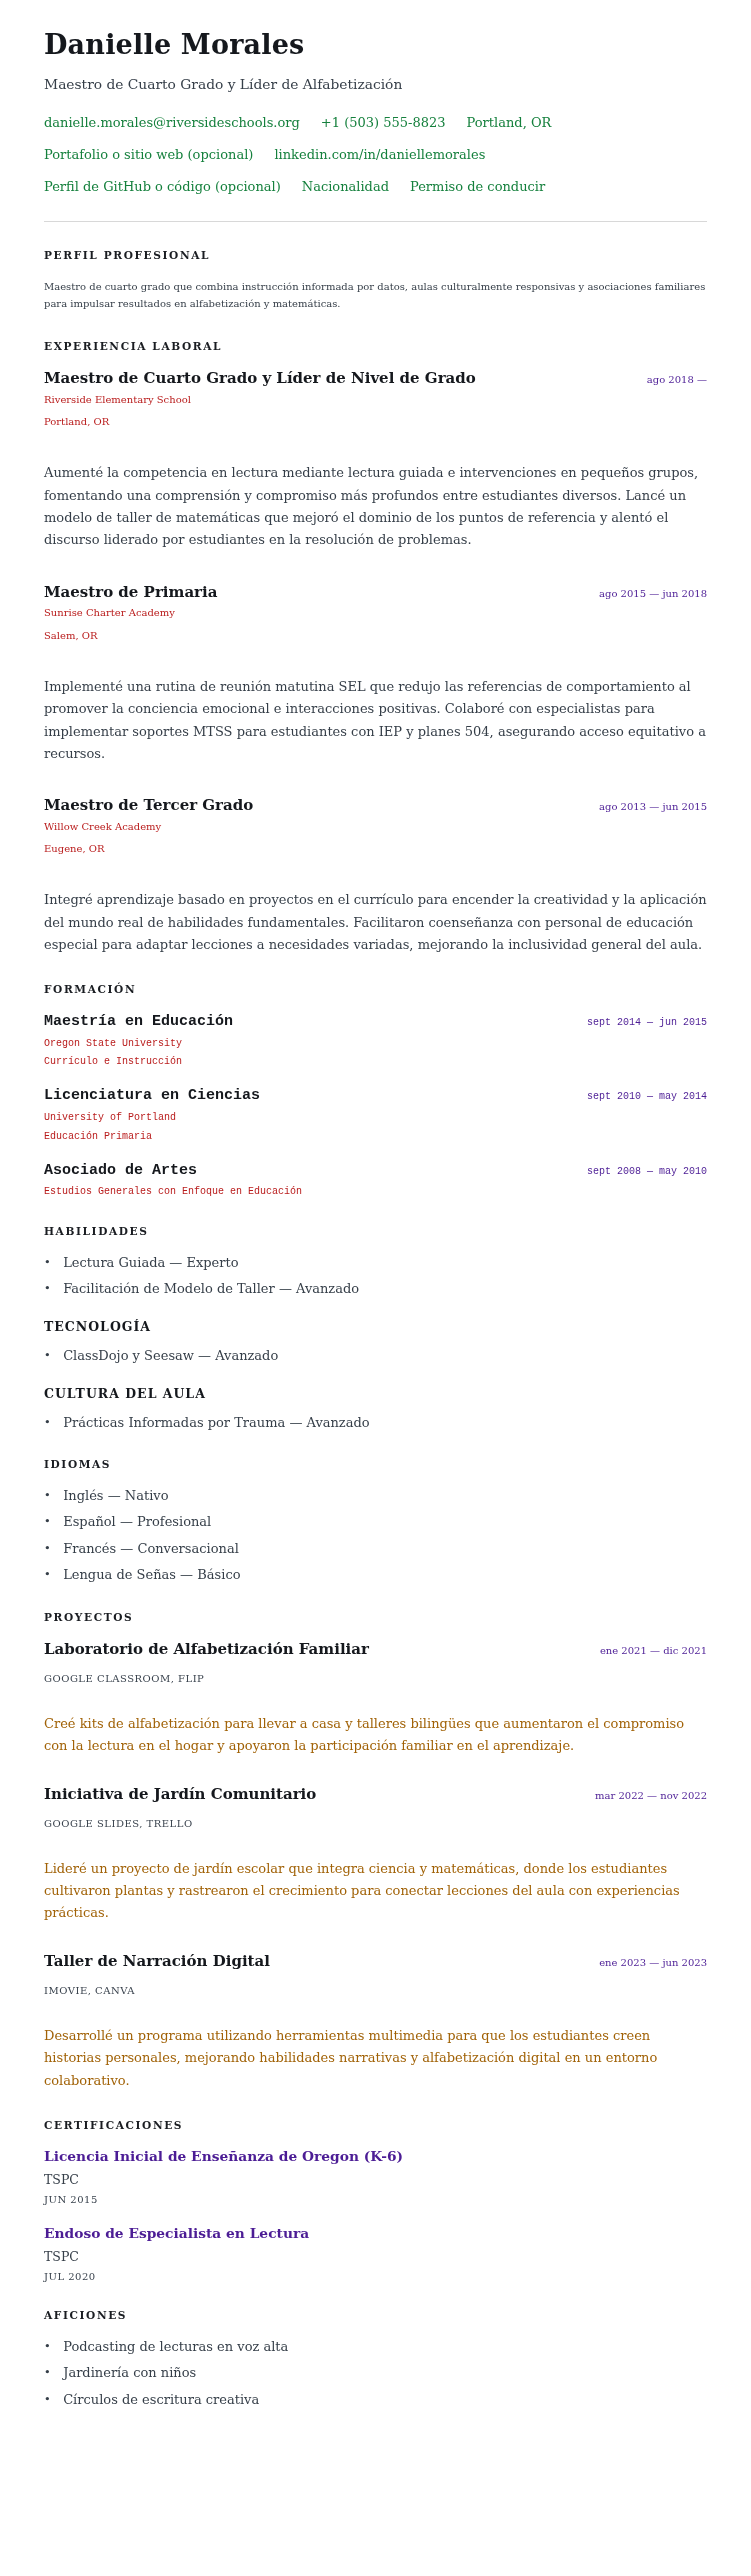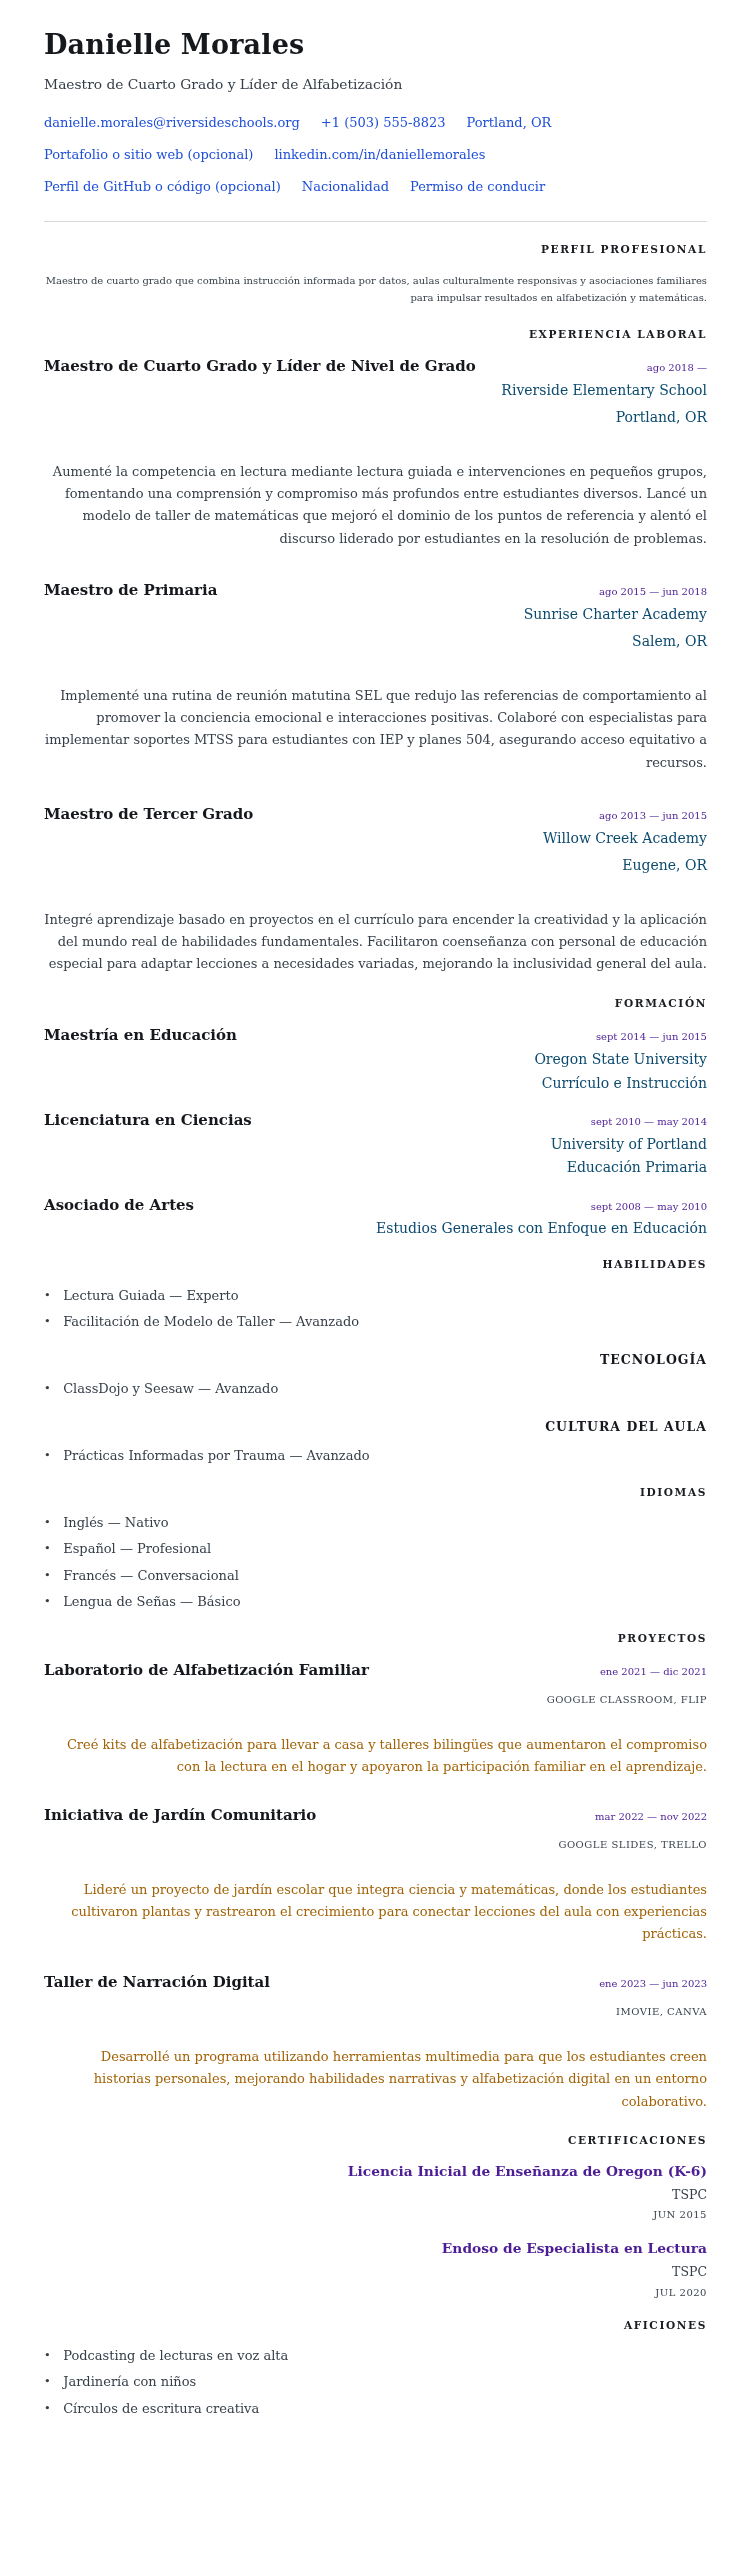--- a/index.html
+++ b/index.html
@@ -30,36 +30,35 @@
   .headline {
     font-size: 13.8px;
     color: #353e48;
     margin: 0 0 21px 0;
     line-height: 1.3;
   }
   .contact-row {
     display: flex;
     gap: 21px;
     font-size: 13px;
-    color: #1d4ed8;
+    color: #15803d;
     margin: 0 0 15px 0;
     line-height: 1.3;
     flex-wrap: wrap;
     align-items: flex-end;
   }
   .divider {
     border: none;
     border-top: 0.6px solid #d8d8d8;
     margin: 25px 0 0 0;
   }
 
   
   .section {
-    margin-top: 21px;
-    text-align: right;
+    margin-top: 27px;
   }
   .section-label {
     font-size: 10.6px;
     font-weight: 700;
     letter-spacing: 1.6px;
     color: #1a1d22;
     margin: 0 0 17.5px 0;
     text-transform: uppercase;
   }
   .para {
@@ -85,33 +84,33 @@
     margin: 0;
     line-height: 1.25;
   }
   .entry-dates {
     font-size: 10px;
     color: #4c1d95;
     white-space: nowrap;
     flex-shrink: 0;
   }
   .entry-sub {
-    font-size: 14px;
-    color: #0c4a6e;
+    font-size: 10px;
+    color: #b91c1c;
     margin-top: 5px;
     line-height: 1.3;
   }
   .entry-sub + .entry-sub { margin-top: 9.4px; }
   .entry-desc {
     font-size: 13px;
     line-height: 1.72;
     color: #353e48;
     margin-top: 34px;
   }
-  .edu-entry { margin-bottom: 19px; }
+  .edu-entry { margin-bottom: 19px; font-family: Liberation Mono, monospace; }
   .edu-entry .entry-sub + .entry-sub { margin-top: 5.6px; }
 
   
   .proj-tools {
     font-size: 10px;
     letter-spacing: 0.5px;
     color: #39424d;
     text-transform: uppercase;
     margin-top: 13.8px;
   }

